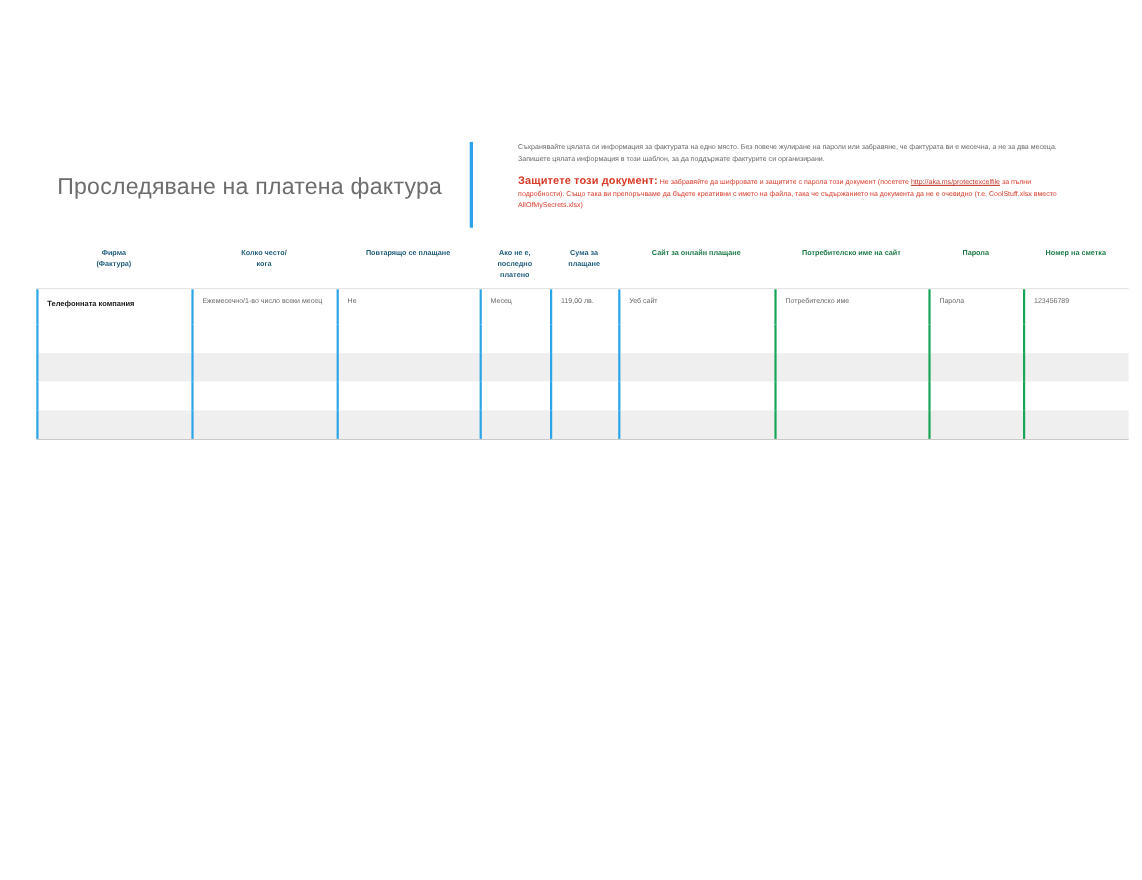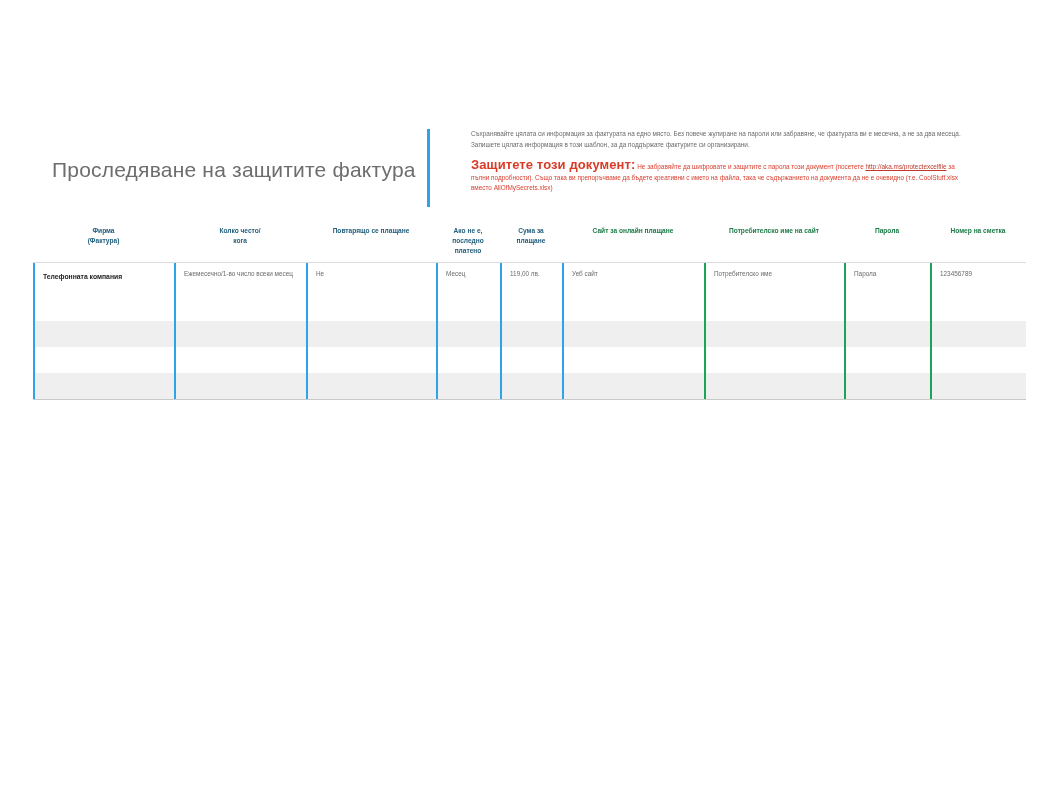--- a/index.html
+++ b/index.html
@@ -57,21 +57,21 @@
     text-align: left;
   }
   .protect-para {
     margin: 10px 0 0 0;
     font-size: 6.4px;
     line-height: 10.5px;
     color: #d94030;
     text-align: left;
   }
   .protect-head {
-    font-size: 13px;
+    font-size: 10px;
     font-weight: bold;
     color: #d83b26;
     letter-spacing: 0.1px;
   }
   .protect-link {
     color: #c0392b;
     text-decoration: underline;
   }
 
   
@@ -146,21 +146,21 @@
   .c3 { width:  64px; }
   .c4 { width:  62px; }
   .c5 { width: 142px; }
   .c6 { width: 140px; }
   .c7 { width:  86px; }
   .c8 { width:  96px; }
 </style>
 </head>
 <body>
 
-<div id="page-title">Проследяване на защитите фактура</div>
+<div id="page-title">Проследяване на платена фактура</div>
 
 <div id="notice-block">
   <div id="notice-accent-bar"></div>
   <div id="notice-text-wrap">
     <p class="intro-para">Съхранявайте цялата си информация за фактурата на едно място. Без повече жулиране на пароли или забравяне, че фактурата ви е месечна, а не за два месеца. Запишете цялата информация в този шаблон, за да поддържате фактурите си организирани.</p>
     <p class="protect-para">
       <span class="protect-head">Защитете този документ:</span><span> Не забравяйте да шифровате и защитите с парола този документ (посетете </span><a class="protect-link" href="#">http://aka.ms/protectexcelfile</a><span> за пълни подробности). Също така ви препоръчваме да бъдете креативни с името на файла, така че съдържанието на документа да не е очевидно (т.е. CoolStuff.xlsx вместо AllOfMySecrets.xlsx)</span>
     </p>
   </div>
 </div>

